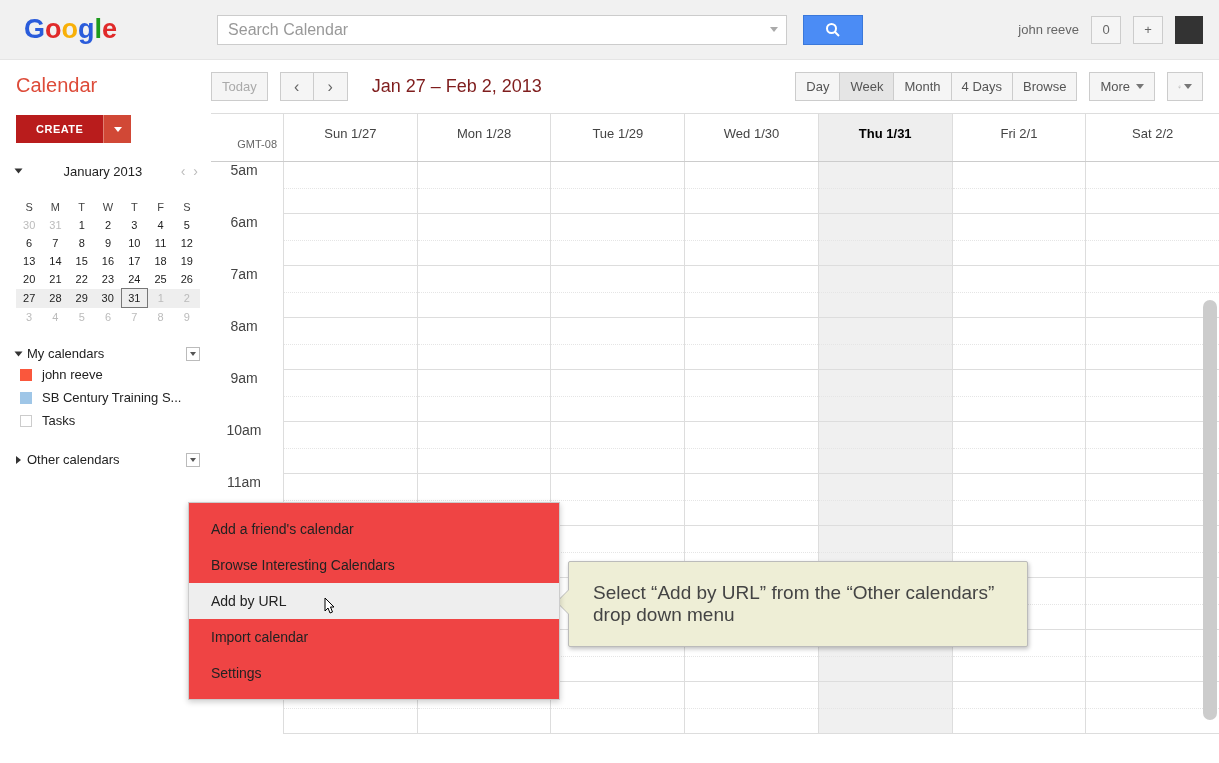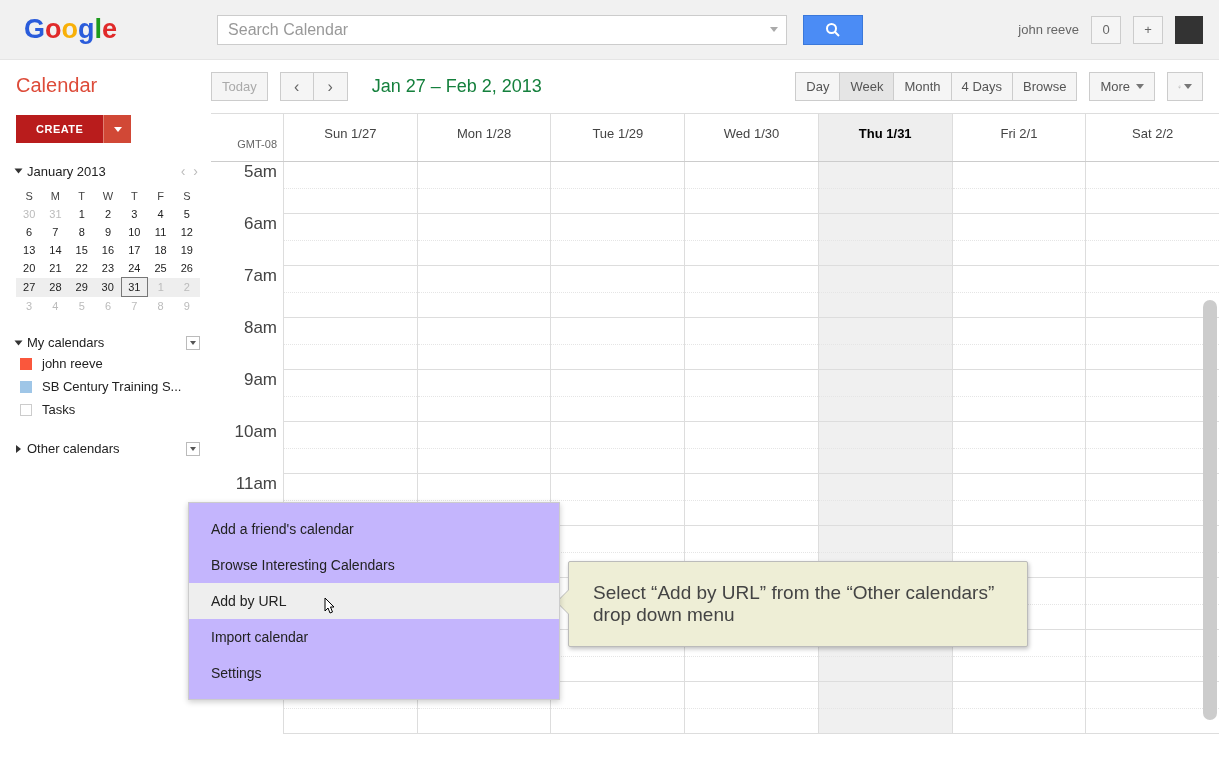--- a/index.html
+++ b/index.html
@@ -22,21 +22,21 @@
 
 .main { display: flex; height: calc(100% - 60px); }
 .sidebar { width: 210px; padding: 14px 10px 0 16px; }
 .cal-title { color: #dd4b39; font-size: 20px; margin-bottom: 18px; }
 .create-row { display: flex; }
 .create-btn { background: #b91c1c; color: #fff; font-weight: bold; font-size: 11px; padding: 8px 20px; border: none; letter-spacing: 0.5px; }
 .create-drop { background: #d14836; color: #fff; width: 28px; display: flex; align-items: center; justify-content: center; border-left: 1px solid rgba(255,255,255,0.3); }
 .create-drop::after { content: ""; border-left: 4px solid transparent; border-right: 4px solid transparent; border-top: 5px solid #fff; }
 
 .minical { margin-top: 20px; font-size: 11px; }
-.minical-head { display: flex; align-items: center; margin-bottom: 8px; }
+.minical-head { display: flex; align-items: center; margin-bottom: 19px; text-align: center; }
 .minical-head .tri { width: 0; height: 0; border-top: 4px solid transparent; border-bottom: 4px solid transparent; border-left: 5px solid #333; margin-right: 6px; transform: rotate(90deg); }
 .minical-title { font-size: 13px; flex: 1; }
 .minical-nav { color: #bbb; font-size: 14px; }
 .minical-nav span { margin: 0 2px; cursor: pointer; }
 .minical table { width: 100%; border-collapse: collapse; }
 .minical th, .minical td { width: 14.28%; text-align: center; padding: 3px 0; font-weight: normal; }
 .minical th { color: #444; }
 .minical .dim { color: #bbb; }
 .minical .weekrow-hl td { background: #eee; }
 .minical .today { border: 1px solid #777; }
@@ -51,40 +51,40 @@
 .cal-color { width: 12px; height: 12px; margin-right: 10px; }
 
 .content { flex: 1; border-left: 1px solid #fff; }
 .toolbar { display: flex; align-items: center; padding: 12px 16px 12px 0; }
 .btn { background: #f5f5f5; border: 1px solid #ccc; color: #555; padding: 6px 10px; height: 29px; font-size: 13px; display: flex; align-items: center; }
 .btngroup { display: flex; }
 .btngroup .btn { border-radius: 0; }
 .btngroup .btn + .btn { border-left: none; }
 .today-btn { color: #aaa; margin-right: 12px; }
 .nav-btn { width: 34px; justify-content: center; font-size: 16px; color: #666; }
-.date-range { font-size: 18px; color: #15803d; margin-left: 24px; }
+.date-range { font-size: 18px; color: #7f1d1d; margin-left: 24px; }
 .views { margin-left: auto; display: flex; gap: 12px; }
 .views .btngroup .btn.active { background: #e5e5e5; }
 .more-btn::after { content: ""; border-left: 4px solid transparent; border-right: 4px solid transparent; border-top: 5px solid #777; margin-left: 6px; }
 .gear { width: 36px; justify-content: center; }
 
 .grid-head { display: flex; border-top: 1px solid #ddd; border-bottom: 1px solid #ccc; }
 .tz-col { width: 72px; text-align: right; padding: 24px 6px 4px 0; font-size: 11px; color: #666; }
 .day-head { flex: 1; text-align: center; padding: 12px 0 20px 0; border-left: 1px solid #ddd; font-size: 13px; color: #444; }
 .day-head.today { background: #eee; font-weight: bold; color: #000; }
 
 .grid-body { display: flex; position: relative; }
 .time-col { width: 72px; }
-.time-cell { height: 52px; text-align: right; padding-right: 6px; font-size: 17px; color: #444; }
+.time-cell { height: 52px; text-align: center; padding-right: 6px; font-size: 14px; color: #444; }
 .day-col { flex: 1; border-left: 1px solid #ddd; }
 .day-col.today-col { background: #f0f0f0; }
 .hour-cell { height: 52px; border-bottom: 1px solid #ddd; position: relative; }
 .hour-cell::after { content: ""; position: absolute; left: 0; right: 0; top: 50%; border-top: 1px dotted #e5e5e5; }
 
-.dropdown { position: absolute; left: 188px; top: 502px; width: 372px; background: #c4b5fd; border: 1px solid #ccc; box-shadow: 0 2px 6px rgba(0,0,0,0.2); z-index: 50; padding: 8px 0; }
+.dropdown { position: absolute; left: 188px; top: 502px; width: 372px; background: #ef4444; border: 1px solid #ccc; box-shadow: 0 2px 6px rgba(0,0,0,0.2); z-index: 50; padding: 8px 0; }
 .dd-item { padding: 10px 22px; font-size: 14px; cursor: pointer; }
 .dd-item.hover { background: #eee; }
 .cursor-icon { position: absolute; left: 320px; top: 597px; z-index: 60; }
 
 .callout { position: absolute; left: 568px; top: 561px; width: 460px; background: #eeeed6; border: 1px solid #bbb; box-shadow: 1px 2px 4px rgba(0,0,0,0.25); padding: 20px 24px; font-size: 19px; color: #444; z-index: 40; border-radius: 2px; }
 .callout-arrow { position: absolute; left: -12px; top: 28px; width: 0; height: 0; border-top: 12px solid transparent; border-bottom: 12px solid transparent; border-right: 12px solid #eeeed6; }
 .callout-arrow-b { position: absolute; left: -13px; top: 27px; width: 0; height: 0; border-top: 13px solid transparent; border-bottom: 13px solid transparent; border-right: 13px solid #bbb; }
 
 .fake-scroll { position: absolute; right: 2px; top: 300px; width: 14px; height: 420px; background: #ccc; border-radius: 7px; }
 </style>

